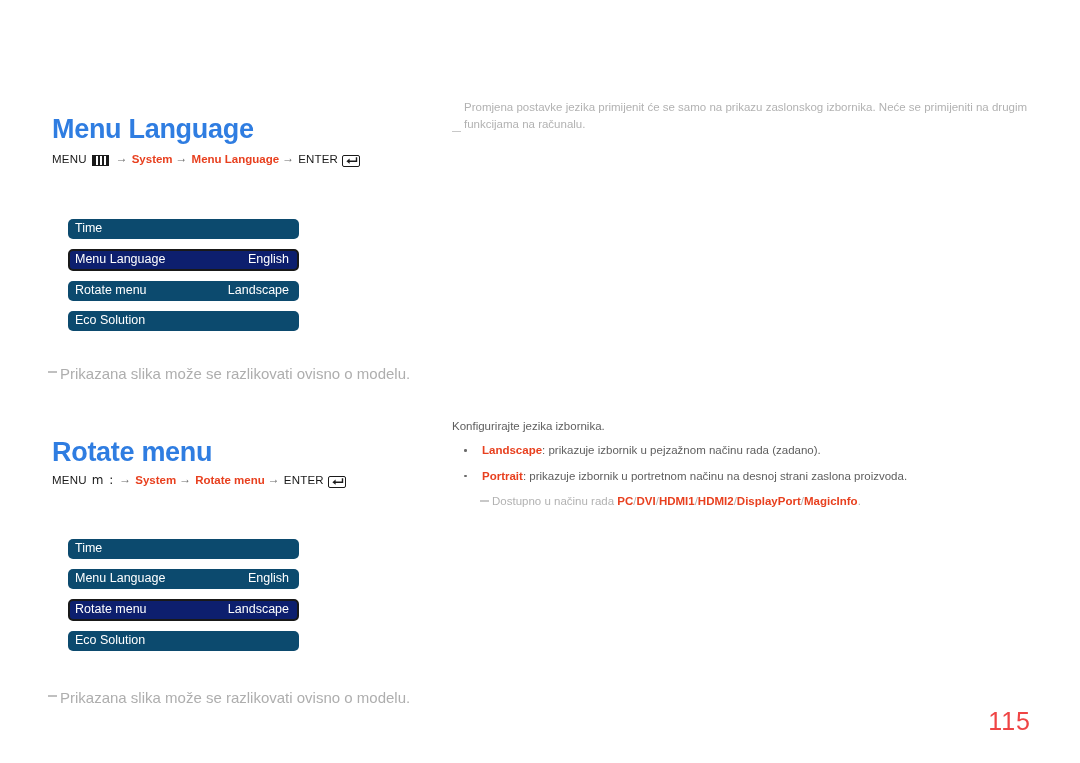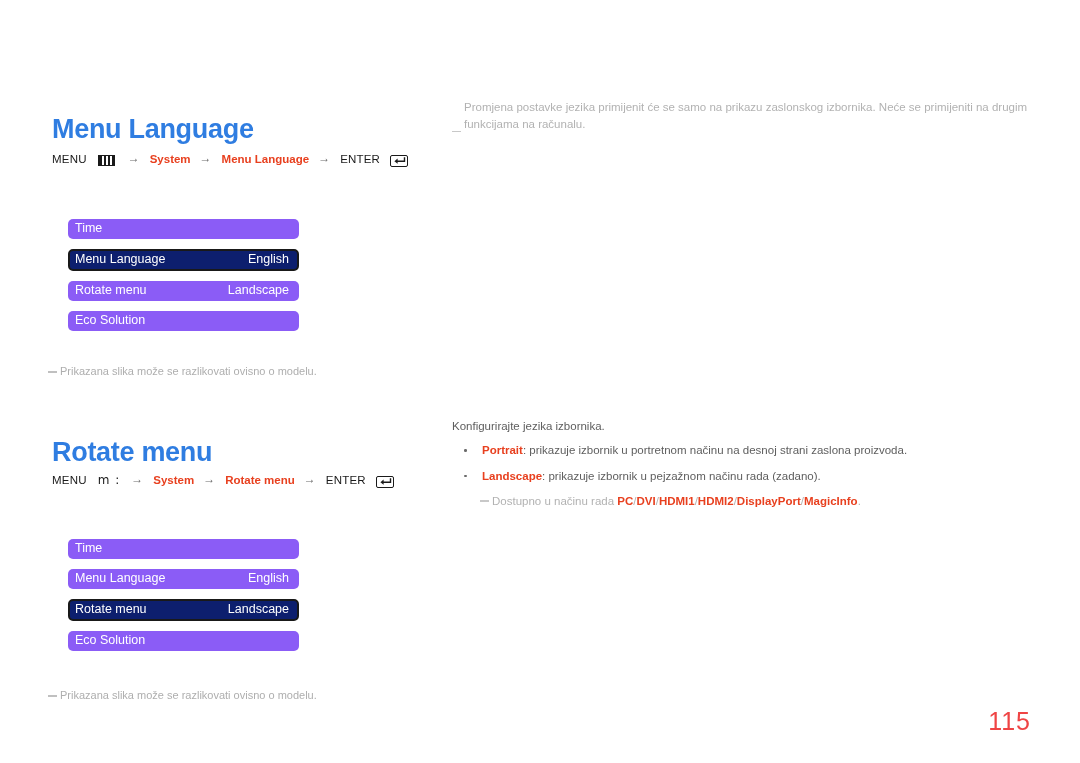--- a/index.html
+++ b/index.html
@@ -31,21 +31,21 @@
   }
 
   
   .breadcrumb {
     position: absolute;
     font-size: 11.5px;
     color: #1a1a1a;
     white-space: nowrap;
     display: flex;
     align-items: center;
-    gap: 6px;
+    gap: 0px;
   }
   .bc-menu-word {
     color: #1a1a1a;
     letter-spacing: 0.2px;
   }
   .bc-accent {
     color: #e8401f;
     font-weight: bold;
   }
   .bc-arrow {
@@ -113,21 +113,21 @@
 
   
   .osd {
     position: absolute;
   }
   .osd-row {
     position: relative;
     width: 231px;
     height: 20px;
     border-radius: 5px;
-    background: #8b5cf6;
+    background: #0c4a6e;
     color: #ffffff;
     font-size: 12.5px;
     display: flex;
     align-items: center;
     box-sizing: border-box;
     padding: 0 10px 0 7px;
     margin-bottom: 10px;
   }
   .osd-row .osd-label {
     flex: 0 0 auto;
@@ -146,21 +146,21 @@
   .osd-row.selected {
     background: #0d1f6e;
     border: 2px solid #191919;
     padding: 0 8px 0 5px;
     height: 22px;
   }
 
   
   .osd-note {
     position: absolute;
-    font-size: 11px;
+    font-size: 15px;
     color: #aeaeae;
     white-space: nowrap;
     display: flex;
     align-items: flex-start;
     text-align: center;
   }
   .dash {
     display: inline-block;
     width: 9px;
     height: 1.5px;
@@ -342,24 +342,24 @@
 
   <div class="osd-note" style="left:48px; top:689px;">
     <span class="dash"></span>
     <span>Prikazana slika može se razlikovati ovisno o modelu.</span>
   </div>
 
   <div class="desc-block" style="left:452px; top:418px;">
     <p class="desc-lead">Konfigurirajte jezika izbornika.</p>
     <ul class="bullet-list">
       <li>
-        <span class="term">Portrait</span><span>: prikazuje izbornik u portretnom načinu na desnoj strani zaslona proizvoda.</span>
+        <span class="term">Landscape</span><span>: prikazuje izbornik u pejzažnom načinu rada (zadano).</span>
       </li>
       <li>
-        <span class="term">Landscape</span><span>: prikazuje izbornik u pejzažnom načinu rada (zadano).</span>
+        <span class="term">Portrait</span><span>: prikazuje izbornik u portretnom načinu na desnoj strani zaslona proizvoda.</span>
       </li>
     </ul>
     <div class="sub-note">
       <span class="dash"></span>
       <span class="txt">
         <span>Dostupno u načinu rada </span><span id="source-list"><span class="src">PC</span><span class="slash">/</span><span class="src">DVI</span><span class="slash">/</span><span class="src">HDMI1</span><span class="slash">/</span><span class="src">HDMI2</span><span class="slash">/</span><span class="src">DisplayPort</span><span class="slash">/</span><span class="src">MagicInfo</span></span><span>.</span>
       </span>
     </div>
   </div>
 

